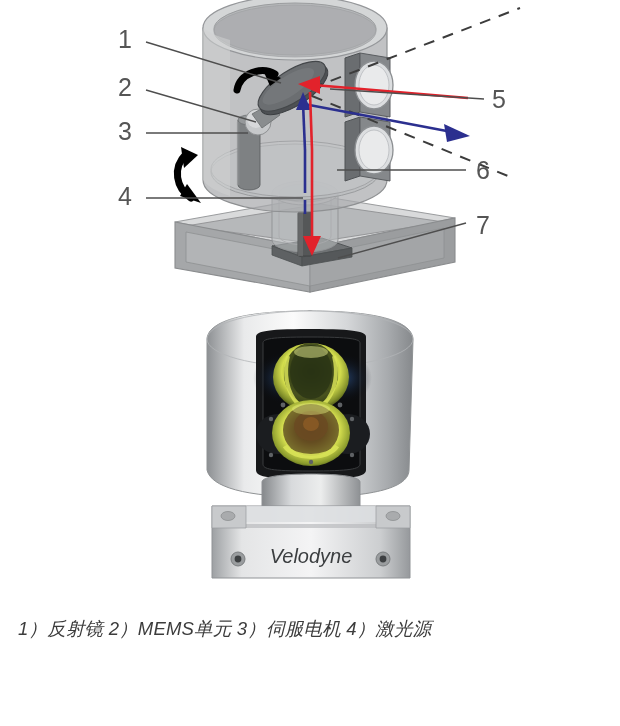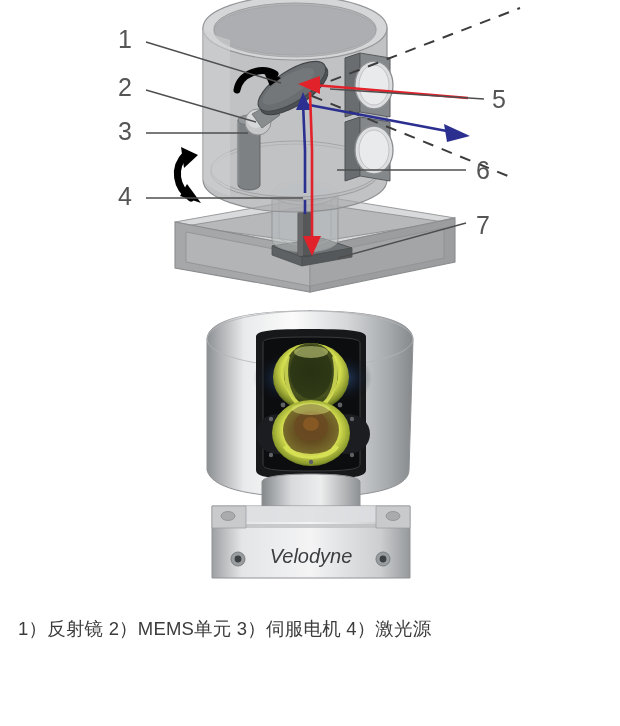--- a/index.html
+++ b/index.html
@@ -41,21 +41,21 @@
     letter-spacing: 0.3px;
     white-space: nowrap;
   }
   .caption-legend {
     margin-top: 14px;
     font-size: 18.5px;
     line-height: 29px;
     color: #3c3c3c;
     letter-spacing: 0.2px;
   }
-  .legend-line { white-space: nowrap; display: block; }
+  .legend-line { white-space: nowrap; display: block; font-style: italic; }
 
   .lbl {
     font-size: 25px;
     fill: #555555;
     font-family: "Liberation Sans", "DejaVu Sans", sans-serif;
   }
 </style>
 </head>
 <body>
 

